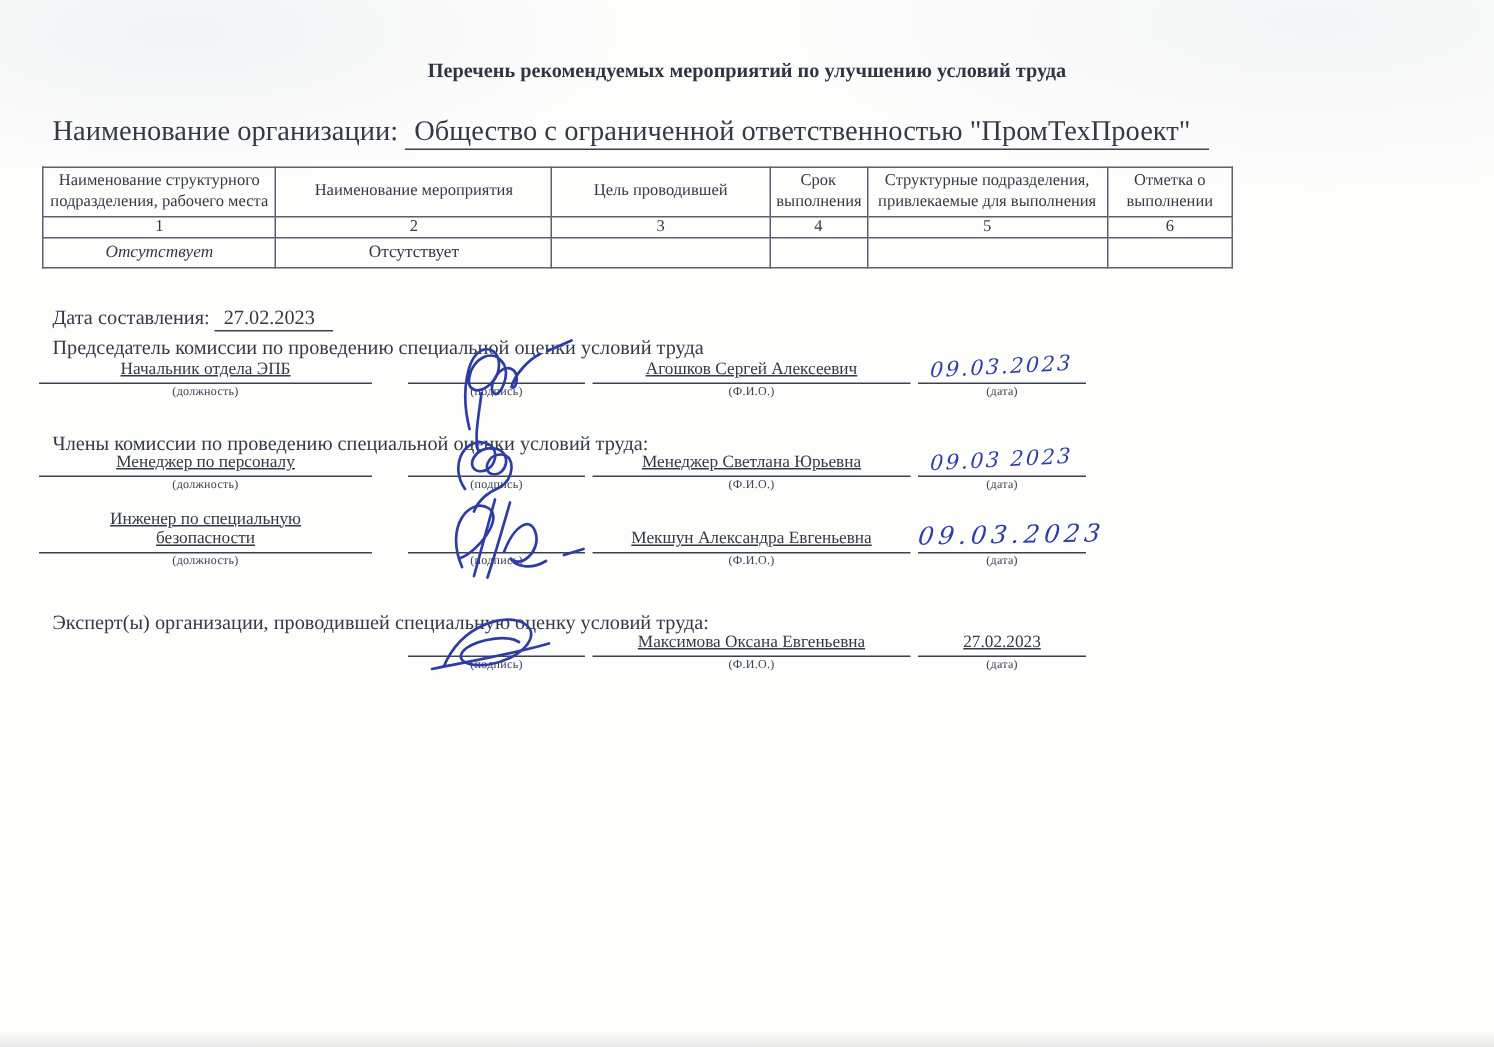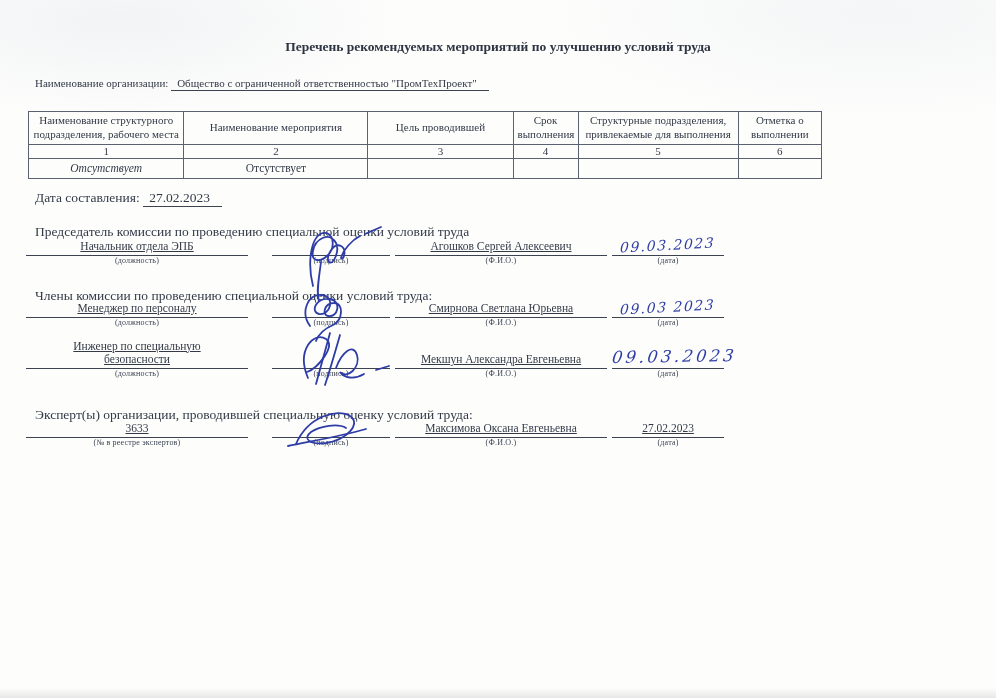--- a/index.html
+++ b/index.html
@@ -11,21 +11,21 @@
       radial-gradient(500px 160px at 88% 2%, rgba(190,198,212,0.14), rgba(190,198,212,0) 70%),
       linear-gradient(to top, rgba(175,180,175,0.28), rgba(175,180,175,0) 10px),
       #fdfdfc;
     font-family:"Liberation Serif", serif;
     color:#333a47;
   }
   .title {
     position:absolute; top:39px; left:0; right:0;
     text-align:center; font-weight:bold; font-size:13.5px; color:#2d3442;
   }
-  .org-line { position:absolute; top:77px; left:35px; font-size:11px; white-space:nowrap; }
+  .org-line { position:absolute; top:77px; left:35px; font-size:19px; white-space:nowrap; }
   .u-val { border-bottom:1px solid #3c4350; padding:0 12px 1px 6px; }
 
   table.main {
     position:absolute; top:111px; left:28px; width:794px;
     border-collapse:collapse; font-size:11px; color:#333a47;
     table-layout:fixed;
   }
   table.main th, table.main td {
     border:1px solid #5a6170; font-weight:normal; text-align:center;
     vertical-align:middle; padding:2px 4px; line-height:1.25;
@@ -107,21 +107,21 @@
         <td class="absent-bold">Отсутствует</td>
         <td>Отсутствует</td>
         <td></td>
         <td></td>
         <td></td>
         <td></td>
       </tr>
     </tbody>
   </table>
 
-  <div class="plain-line" style="top:190px;">
+  <div class="plain-line" style="top:204px;">
     <span>Дата составления:</span>
     <span class="u-val">27.02.2023</span>
   </div>
 
   <div class="plain-line" style="top:224px;">Председатель комиссии по проведению специальной оценки условий труда</div>
 
   <div class="sig-row" style="top:224px; height:44px;">
     <div class="sig-cell cell-pos">
       <span>Начальник отдела ЭПБ</span>
       <span class="sig-label">(должность)</span>
@@ -143,21 +143,21 @@
 
   <div class="sig-row" style="top:298px; height:32px;">
     <div class="sig-cell cell-pos">
       <span>Менеджер по персоналу</span>
       <span class="sig-label">(должность)</span>
     </div>
     <div class="sig-cell cell-sign">
       <span class="sig-label">(подпись)</span>
     </div>
     <div class="sig-cell cell-name">
-      <span>Смирнова Светлана Юрьевна</span>
+      <span>Менеджер Светлана Юрьевна</span>
       <span class="sig-label">(Ф.И.О.)</span>
     </div>
     <div class="sig-cell cell-date">
       <span class="hand">09.03 2023</span>
       <span class="sig-label">(дата)</span>
     </div>
   </div>
 
   <div class="sig-row" style="top:337px; height:44px;">
     <div class="sig-cell cell-pos">
@@ -173,24 +173,20 @@
     </div>
     <div class="sig-cell cell-date">
       <span class="hand hand-big">09.03.2023</span>
       <span class="sig-label">(дата)</span>
     </div>
   </div>
 
   <div class="plain-line" style="top:407px;">Эксперт(ы) организации, проводившей специальную оценку условий труда:</div>
 
   <div class="sig-row" style="top:406px; height:44px;">
-    <div class="sig-cell cell-pos">
-      <span>3633</span>
-      <span class="sig-label">(№ в реестре экспертов)</span>
-    </div>
     <div class="sig-cell cell-sign">
       <span class="sig-label">(подпись)</span>
     </div>
     <div class="sig-cell cell-name">
       <span>Максимова Оксана Евгеньевна</span>
       <span class="sig-label">(Ф.И.О.)</span>
     </div>
     <div class="sig-cell cell-date">
       <span>27.02.2023</span>
       <span class="sig-label">(дата)</span>

